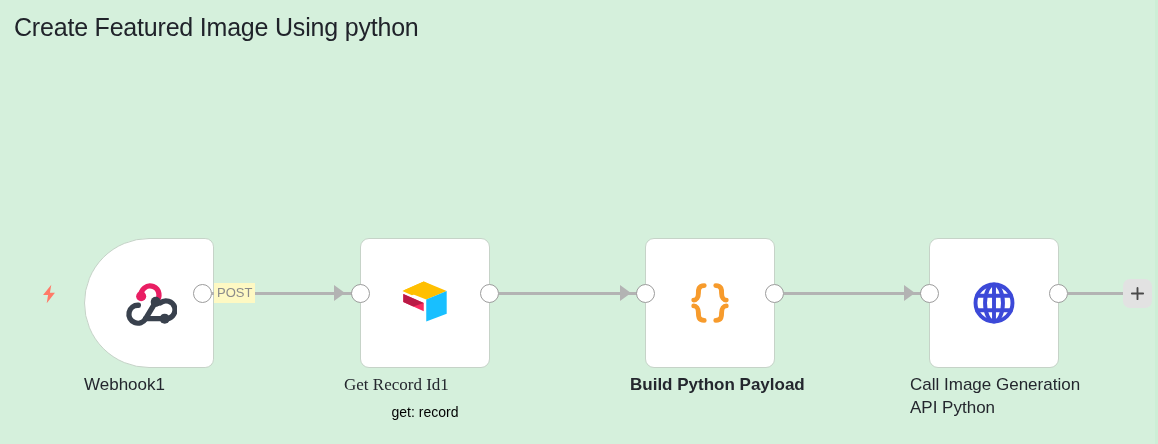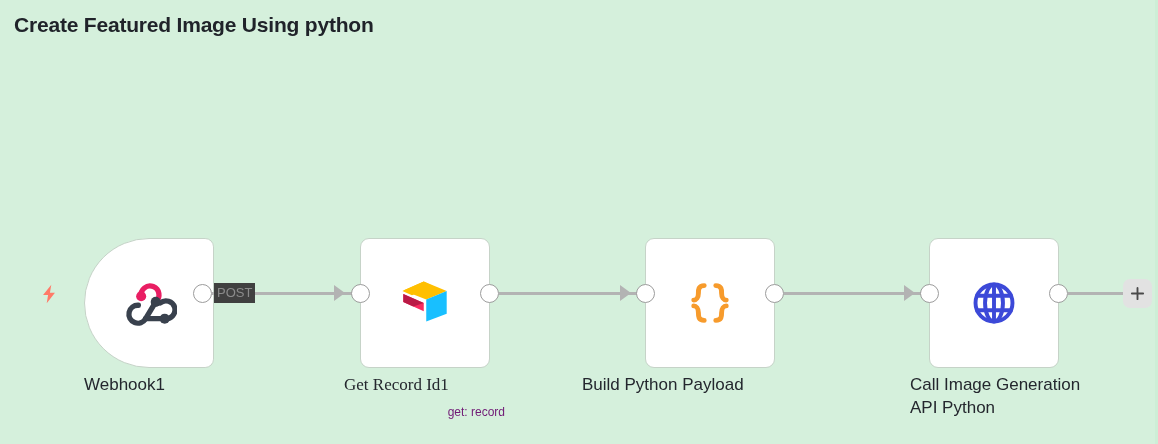--- a/index.html
+++ b/index.html
@@ -26,22 +26,22 @@
     width: 3px;
     height: 444px;
     background: #cdeed6;
   }
 
   
   .page-title {
     position: absolute;
     left: 14px;
     top: 13px;
-    font-size: 21px;
-    font-weight: bold;
+    font-size: 25px;
+    font-weight: normal;
     color: #20232a;
     letter-spacing: -0.2px;
     white-space: nowrap;
   }
 
   
   .flow {
     position: absolute;
     left: 0;
     top: 0;
@@ -101,41 +101,41 @@
     z-index: 3;
   }
 
   
   .wire-label {
     position: absolute;
     top: 293px;
     margin-top: -10px;
     font-size: 13px;
     color: #8b8b8b;
-    background: #404040;
+    background: #fef9c3;
     padding: 0 3px;
     line-height: 20px;
     z-index: 4;
     white-space: nowrap;
   }
 
   
   .caption {
     position: absolute;
     top: 373px;
     font-size: 17px;
     color: #24272e;
     line-height: 23px;
     white-space: pre-line;
   }
   .subcaption {
     position: absolute;
-    text-align: right;
-    font-size: 12px;
-    color: #701a75;
+    text-align: center;
+    font-size: 14px;
+    color: #000000;
     line-height: 20px;
     white-space: nowrap;
   }
 
   
   .bolt {
     position: absolute;
     left: 38px;
     top: 283px;
     width: 22px;
@@ -226,21 +226,21 @@
           <g fill="none" stroke="#f79b2c" stroke-width="8.5" stroke-linecap="round">
             <path d="M40 20 C30 20 30 27 30 33 C30 41 26 45 22 45"></path>
             <path d="M40 80 C30 80 30 73 30 67 C30 59 26 55 22 55"></path>
             <path d="M60 20 C70 20 70 27 70 33 C70 41 74 45 78 45"></path>
             <path d="M60 80 C70 80 70 73 70 67 C70 59 74 55 78 55"></path>
           </g>
         </svg>
       </span>
     </div>
     <div class="port" style="left:765px;"></div>
-    <div class="caption" style="left:582px; width:200px;">Build Python Payload</div>
+    <div class="caption" style="left:630px; width:200px;font-weight:bold;">Build Python Payload</div>
 
     <div class="wire" style="left:784px; width:142px;"></div>
     <div class="arrow" style="left:904px;"></div>
 
     <div class="port" style="left:920px;"></div>
     <div class="node" style="left:929px; top:238px;">
       <span class="icon-wrap">
         <svg width="56" height="56" viewBox="0 0 100 100" aria-hidden="true">
           <g fill="none" stroke="#3c49d8" stroke-width="7">
             <circle cx="50" cy="50" r="33"></circle>

